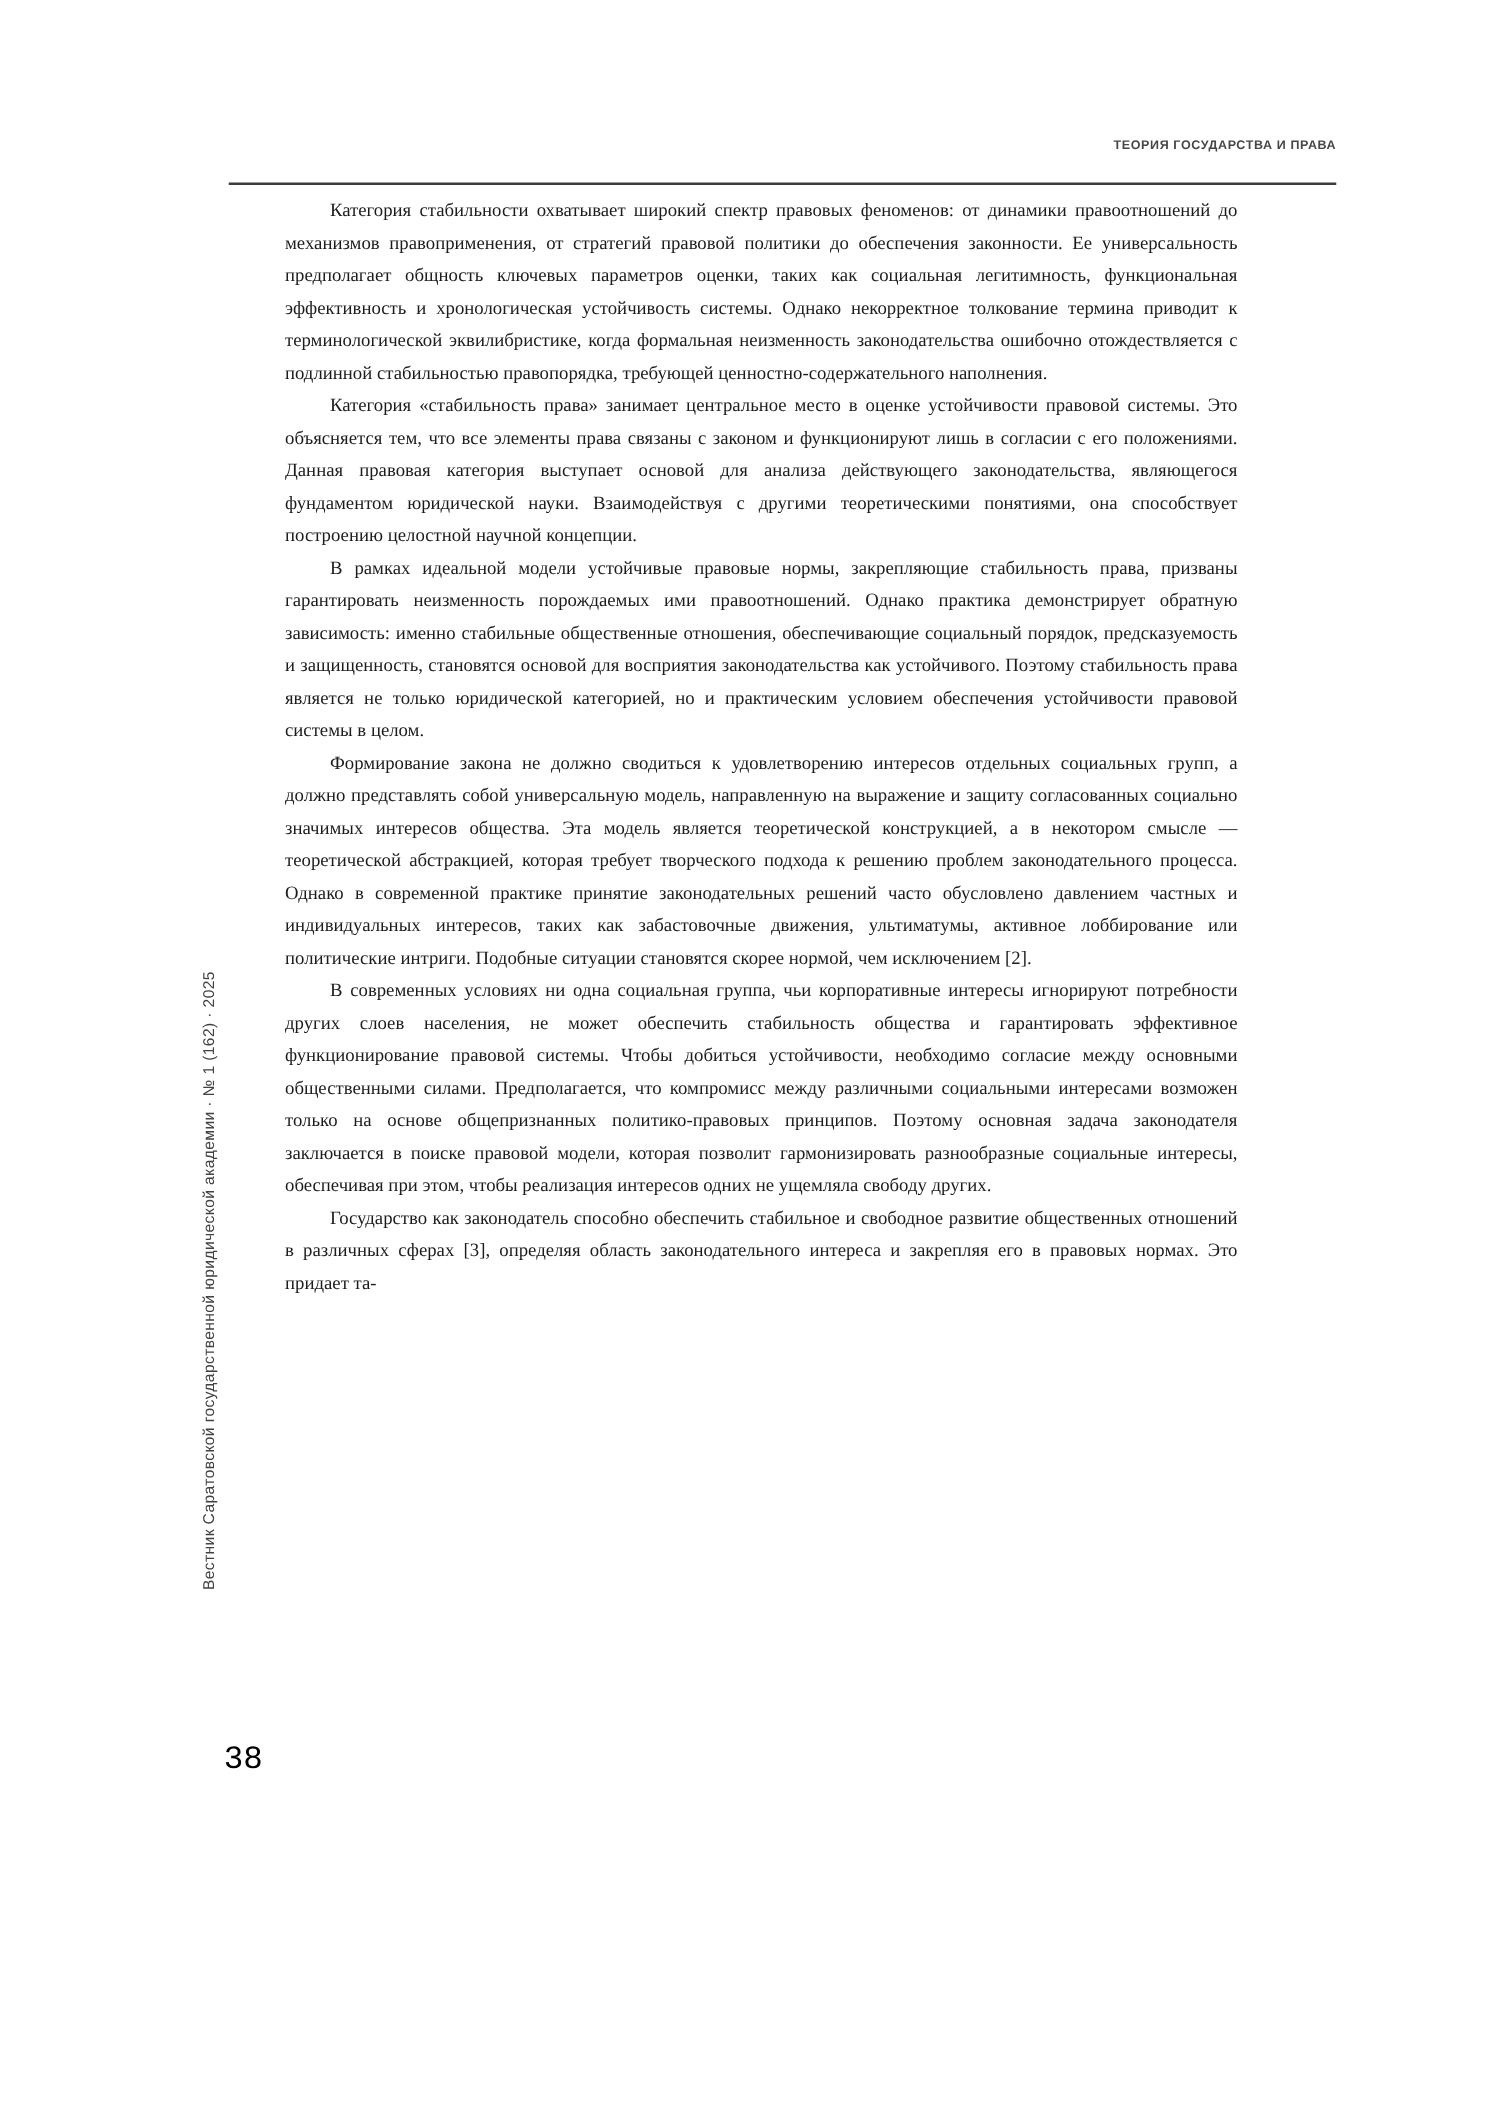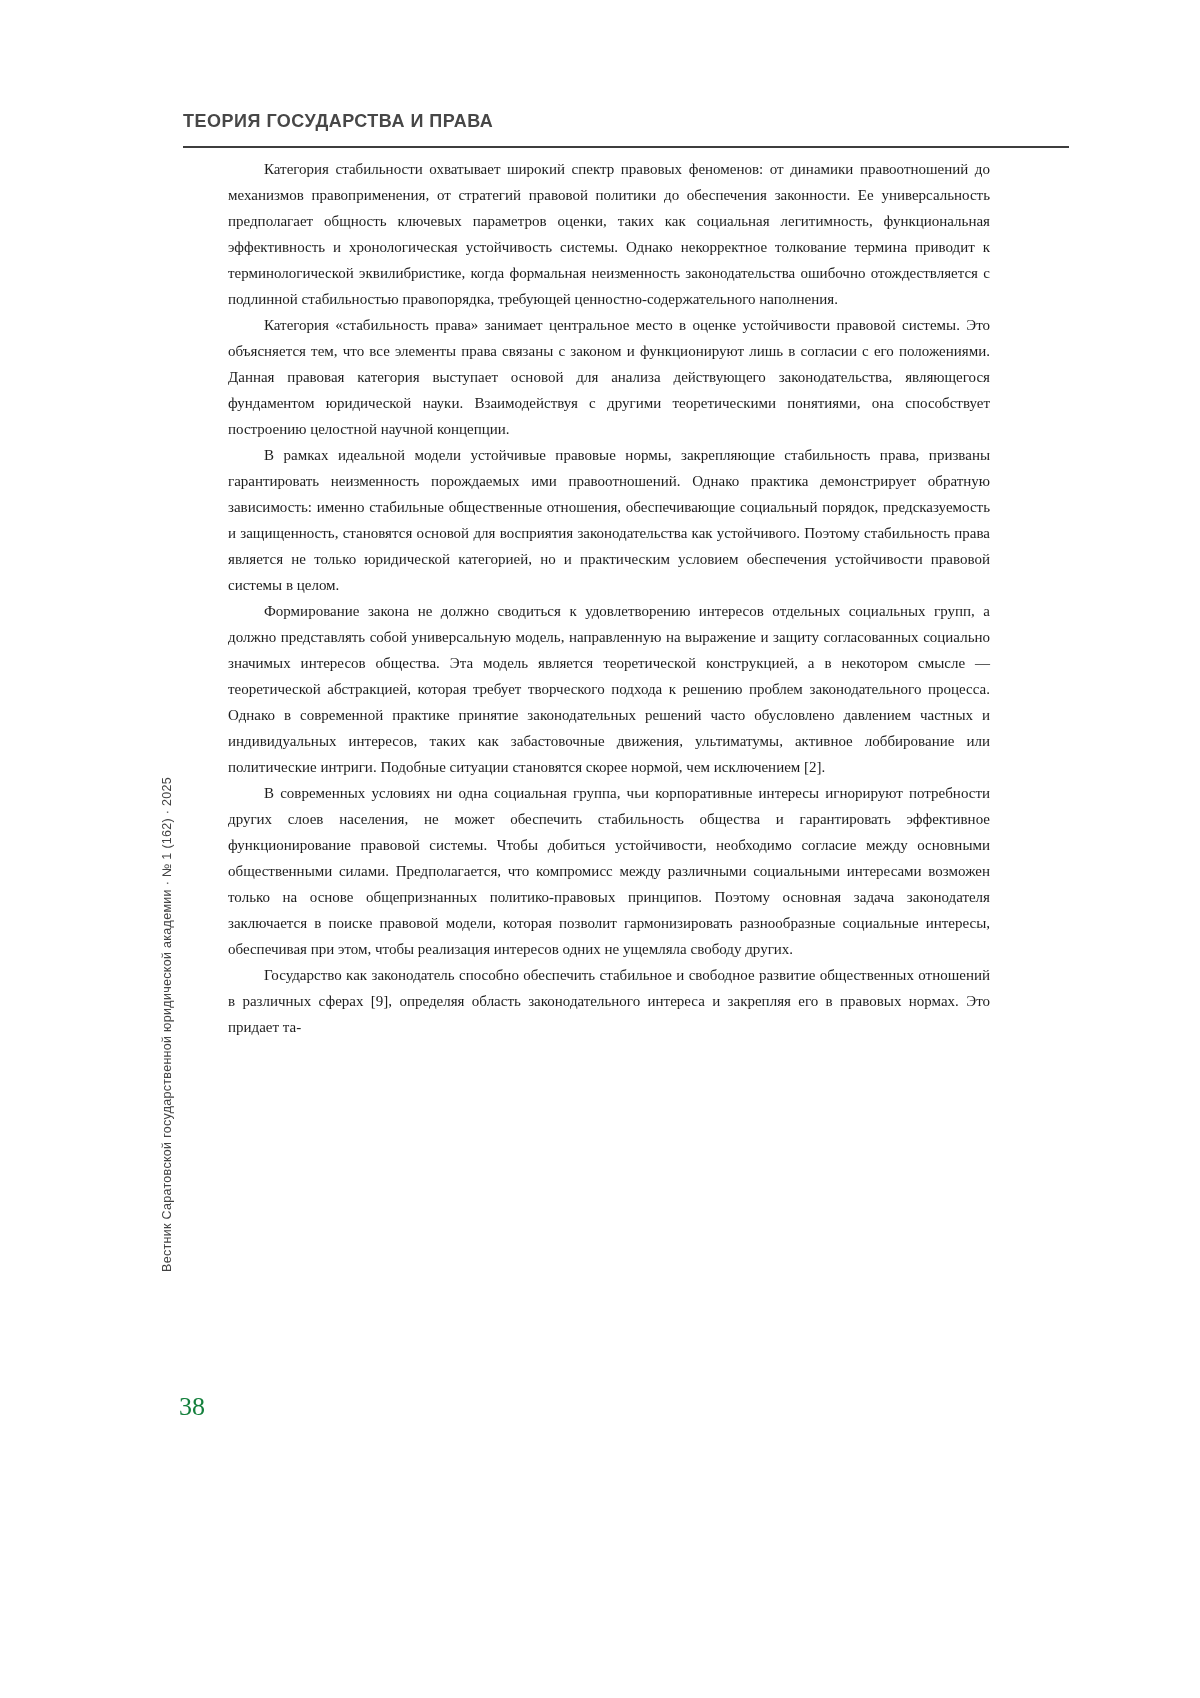--- a/index.html
+++ b/index.html
@@ -9,23 +9,23 @@
     height: 1698px;
     background: #ffffff;
     overflow: hidden;
     font-family: "Liberation Serif", serif;
   }
   .running-head {
     position: absolute;
     left: 183px;
     top: 111px;
     width: 886px;
-    text-align: left;
+    text-align: right;
     font-family: "Liberation Sans", sans-serif;
-    font-size: 18px;
+    font-size: 10px;
     font-weight: bold;
     letter-spacing: 0.5px;
     color: #474747;
   }
   .header-rule {
     position: absolute;
     left: 183px;
     top: 146px;
     width: 886px;
     height: 2px;
@@ -56,40 +56,40 @@
     white-space: nowrap;
     font-family: "Liberation Sans", sans-serif;
     font-size: 12.5px;
     letter-spacing: 0.3px;
     color: #424242;
   }
   .page-number {
     position: absolute;
     left: 179px;
     top: 1392px;
-    font-family: Liberation Serif, serif;
+    font-family: Liberation Mono, monospace;
     font-size: 26px;
-    color: #15803d;
+    color: #000000;
   }
 </style>
 </head>
 <body>
 
 <div class="page">
 
   <div class="running-head">ТЕОРИЯ ГОСУДАРСТВА И ПРАВА</div>
 
   <div class="header-rule"></div>
 
   <div class="article-body">
     <p>Категория стабильности охватывает широкий спектр правовых феноменов: от динамики правоотношений до механизмов правоприменения, от стратегий правовой политики до обеспечения законности. Ее универсальность предполагает общность ключевых параметров оценки, таких как социальная легитимность, функциональная эффективность и хронологическая устойчивость системы. Однако некорректное толкование термина приводит к терминологической эквилибристике, когда формальная неизменность законодательства ошибочно отождествляется с подлинной стабильностью правопорядка, требующей ценностно-содержательного наполнения.</p>
     <p>Категория «стабильность права» занимает центральное место в оценке устойчивости правовой системы. Это объясняется тем, что все элементы права связаны с законом и функционируют лишь в согласии с его положениями. Данная правовая категория выступает основой для анализа действующего законодательства, являющегося фундаментом юридической науки. Взаимодействуя с другими теоретическими понятиями, она способствует построению целостной научной концепции.</p>
     <p>В рамках идеальной модели устойчивые правовые нормы, закрепляющие стабильность права, призваны гарантировать неизменность порождаемых ими правоотношений. Однако практика демонстрирует обратную зависимость: именно стабильные общественные отношения, обеспечивающие социальный порядок, предсказуемость и защищенность, становятся основой для восприятия законодательства как устойчивого. Поэтому стабильность права является не только юридической категорией, но и практическим условием обеспечения устойчивости правовой системы в целом.</p>
     <p>Формирование закона не должно сводиться к удовлетворению интересов отдельных социальных групп, а должно представлять собой универсальную модель, направленную на выражение и защиту согласованных социально значимых интересов общества. Эта модель является теоретической конструкцией, а в некотором смысле — теоретической абстракцией, которая требует творческого подхода к решению проблем законодательного процесса. Однако в современной практике принятие законодательных решений часто обусловлено давлением частных и индивидуальных интересов, таких как забастовочные движения, ультиматумы, активное лоббирование или политические интриги. Подобные ситуации становятся скорее нормой, чем исключением [2].</p>
     <p>В современных условиях ни одна социальная группа, чьи корпоративные интересы игнорируют потребности других слоев населения, не может обеспечить стабильность общества и гарантировать эффективное функционирование правовой системы. Чтобы добиться устойчивости, необходимо согласие между основными общественными силами. Предполагается, что компромисс между различными социальными интересами возможен только на основе общепризнанных политико-правовых принципов. Поэтому основная задача законодателя заключается в поиске правовой модели, которая позволит гармонизировать разнообразные социальные интересы, обеспечивая при этом, чтобы реализация интересов одних не ущемляла свободу других.</p>
-    <p>Государство как законодатель способно обеспечить стабильное и свободное развитие общественных отношений в различных сферах [9], определяя область законодательного интереса и закрепляя его в правовых нормах. Это придает та-</p>
+    <p>Государство как законодатель способно обеспечить стабильное и свободное развитие общественных отношений в различных сферах [3], определяя область законодательного интереса и закрепляя его в правовых нормах. Это придает та-</p>
   </div>
 
   <div class="journal-line">Вестник Саратовской государственной юридической академии · № 1 (162) · 2025</div>
 
   <div class="page-number">38</div>
 
 </div>
 
 </body></html>

